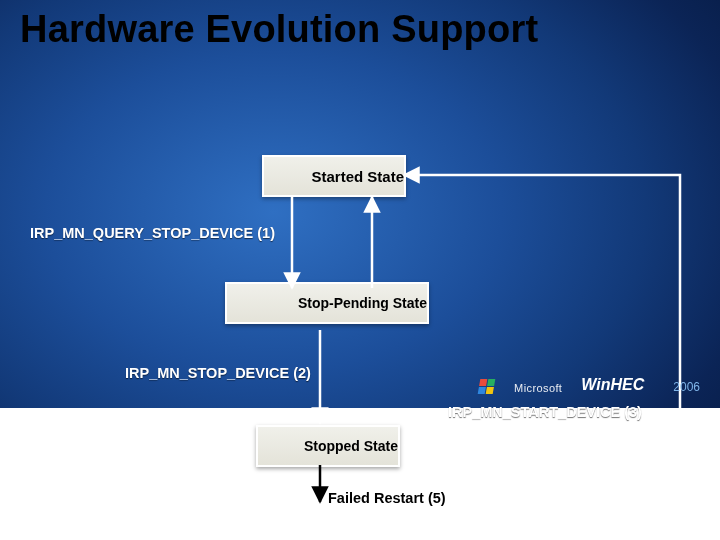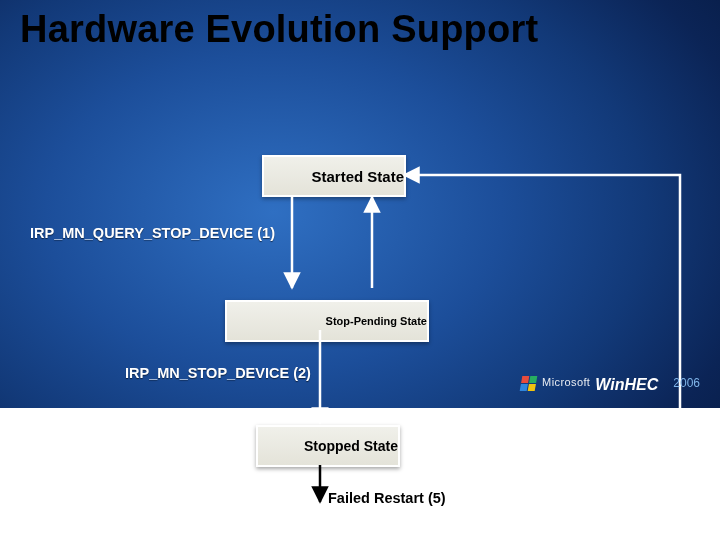--- a/index.html
+++ b/index.html
@@ -3,35 +3,35 @@
 <meta charset="utf-8">
 <style>
   html,body{margin:0;padding:0;width:720px;height:540px;overflow:hidden;font-family:Arial,Helvetica,sans-serif}
   .slide{position:relative;width:720px;height:408px;
     background:radial-gradient(ellipse 600px 420px at 38% 52%,#2f6fc2 0%,#1c4e9a 38%,#123978 62%,#0b2456 82%,#061a42 100%)}
   .title{position:absolute;left:20px;top:8px;color:#000;font-weight:700;font-size:38px;letter-spacing:.2px}
   .subtitle{position:absolute;left:20px;top:56px;color:#000;font-weight:400;font-size:28px}
 
   .state-box{position:absolute;border:2px solid #fff;background:linear-gradient(#f0f0ea,#e4e3d9);color:#000;font-weight:700;display:flex;align-items:center;justify-content:flex-end;box-shadow:0 2px 4px rgba(0,0,0,.35)}
   .state-started{left:262px;top:155px;width:140px;height:38px;font-size:15px}
-  .state-pending{left:225px;top:300px;width:200px;height:38px;font-size:11px}
+  .state-pending{left:225px;top:282px;width:200px;height:38px;font-size:14px}
   .state-stopped{left:256px;top:425px;width:140px;height:38px;font-size:14px}
 
   .lbl{position:absolute;color:#fff;font-weight:700;font-size:14.5px;text-shadow:0 1px 1px rgba(0,0,0,.55);white-space:nowrap}
   .lbl-black{color:#000;text-shadow:none}
 
   .lbl-q  {left:30px; top:225px}
   .lbl-c  {left:400px;top:225px}
   .lbl-sd {left:125px;top:365px}
   .lbl-st {left:448px;top:404px}
   .lbl-fr {left:328px;top:490px}
 
   svg.arrows{position:absolute;left:0;top:0;width:720px;height:540px;pointer-events:none}
 
-  .logo{position:absolute;right:20px;bottom:14px;display:flex;align-items:flex-start;gap:4px;color:#fff;font-style:italic;font-weight:700;font-size:16px}
+  .logo{position:absolute;right:20px;bottom:14px;display:flex;align-items:flex-end;gap:18px;color:#fff;font-style:italic;font-weight:700;font-size:16px}
   .logo .flag{display:inline-grid;grid-template-columns:7px 7px;grid-template-rows:7px 7px;gap:1px;transform:skewX(-10deg);margin-right:2px}
   .logo .flag span:nth-child(1){background:#e74c3c}
   .logo .flag span:nth-child(2){background:#27ae60}
   .logo .flag span:nth-child(3){background:#2e86de}
   .logo .flag span:nth-child(4){background:#f1c40f}
   .logo .ms{font-size:11px;font-style:normal;font-weight:400;letter-spacing:.4px;margin-right:1px;opacity:.9}
   .logo .year{font-size:12px;font-weight:400;font-style:normal;color:#7fb4e8;margin-left:11px}
 </style>
 </head>
 <body>
@@ -45,20 +45,21 @@
   </div>
   <div class="state-box state-pending">
     <span>Stop-Pending State</span>
   </div>
   <div class="state-box state-stopped">
     <span>Stopped State</span>
   </div>
 
   <div class="lbl lbl-q">IRP_MN_QUERY_STOP_DEVICE (1)</div>
   <div class="lbl lbl-sd">IRP_MN_STOP_DEVICE (2)</div>
+  <div class="lbl lbl-st">IRP_MN_START_DEVICE (3)</div>
   <div class="lbl lbl-fr lbl-black">Failed Restart (5)</div>
 
   <svg class="arrows" viewBox="0 0 720 540">
     <defs>
       <marker id="ah" viewBox="0 0 10 10" refX="9" refY="5" markerWidth="7" markerHeight="7" orient="auto-start-reverse">
         <path d="M0,0 L10,5 L0,10 z" fill="#fff"></path>
       </marker>
       <marker id="ahB" viewBox="0 0 10 10" refX="9" refY="5" markerWidth="7" markerHeight="7" orient="auto-start-reverse">
         <path d="M0,0 L10,5 L0,10 z" fill="#000"></path>
       </marker>

